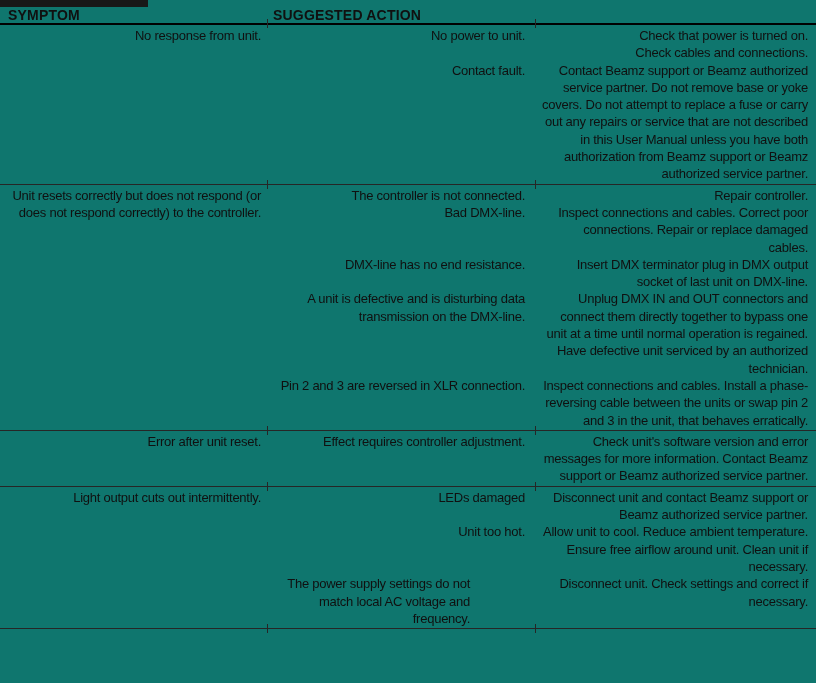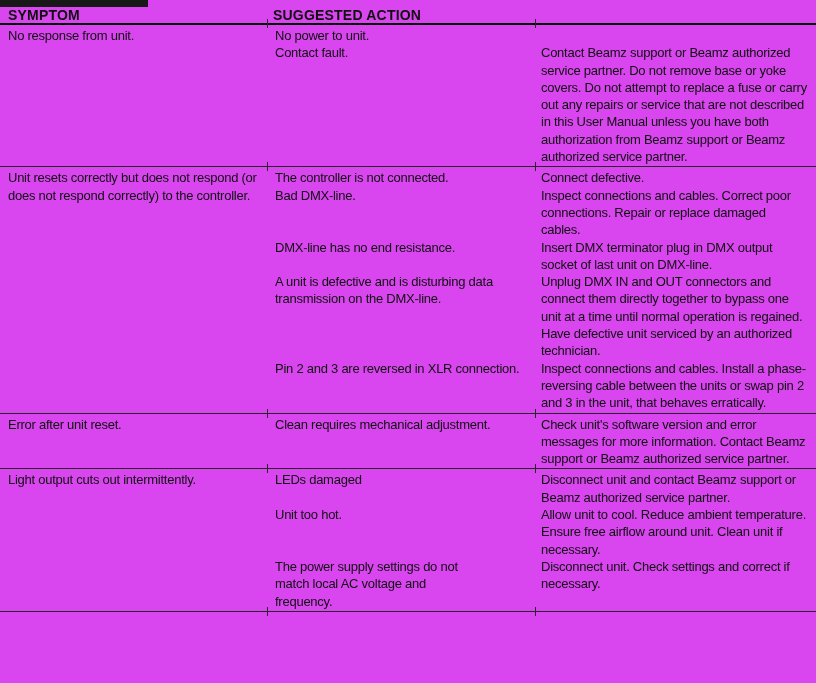--- a/index.html
+++ b/index.html
@@ -1,20 +1,20 @@
 <!DOCTYPE html>
 <html><head>
 <meta charset="utf-8">
 <style>
   html, body { margin: 0; padding: 0; background: #ffffff; }
   .page {
     position: relative;
     width: 816px;
     height: 683px;
-    background: #d946ef;
+    background: #0f766e;
     font-family: "Liberation Sans", sans-serif;
     font-size: 13px;
     line-height: 17.3px;
     letter-spacing: -0.25px;
     color: #101010;
     overflow: hidden;
   }
   .top-bar {
     position: absolute;
     left: 0; top: 0;
@@ -47,20 +47,21 @@
     width: 1px;
     height: 9px;
     background: #262626;
   }
   .rule::before { left: 267px; }
   .rule::after  { left: 535px; }
   .trow {
     display: grid;
     grid-template-columns: 267px 1fr;
     padding: 2px 0 1px 0;
+    text-align: right;
   }
   .symptom { padding-left: 8px; padding-right: 6px; }
   .pairs { display: block; }
   .pair {
     display: grid;
     grid-template-columns: 268px 1fr;
   }
   .cause  { padding-left: 8px; padding-right: 10px; }
   .cause.narrow { max-width: 195px; }
   .action { padding-left: 6px; padding-right: 8px; }
@@ -76,38 +77,42 @@
     <div class="th c1">SYMPTOM</div>
     <div class="th c3">SUGGESTED ACTION</div>
   </div>
   <div class="rule thick"></div>
 
   <div class="trow">
     <div class="symptom">No response from unit.</div>
     <div class="pairs">
       <div class="pair">
         <div class="cause">No power to unit.</div>
+        <div class="action">
+          <div>Check that power is turned on.</div>
+          <div>Check cables and connections.</div>
+        </div>
       </div>
       <div class="pair">
         <div class="cause">Contact fault.</div>
         <div class="action">
           <div>Contact Beamz support or Beamz authorized service partner. Do not remove base or yoke covers. Do not attempt to replace a fuse or carry out any repairs or service that are not described in this User Manual unless you have both authorization from Beamz support or Beamz authorized service partner.</div>
         </div>
       </div>
     </div>
   </div>
   <div class="rule"></div>
 
   <div class="trow">
     <div class="symptom">Unit resets correctly but does not respond (or does not respond correctly) to the controller.</div>
     <div class="pairs">
       <div class="pair">
         <div class="cause">The controller is not connected.</div>
         <div class="action">
-          <div>Connect defective.</div>
+          <div>Repair controller.</div>
         </div>
       </div>
       <div class="pair">
         <div class="cause">Bad DMX-line.</div>
         <div class="action">
           <div>Inspect connections and cables. Correct poor connections. Repair or replace damaged cables.</div>
         </div>
       </div>
       <div class="pair">
         <div class="cause">DMX-line has no end resistance.</div>
@@ -128,21 +133,21 @@
         </div>
       </div>
     </div>
   </div>
   <div class="rule"></div>
 
   <div class="trow">
     <div class="symptom">Error after unit reset.</div>
     <div class="pairs">
       <div class="pair">
-        <div class="cause">Clean requires mechanical adjustment.</div>
+        <div class="cause">Effect requires controller adjustment.</div>
         <div class="action">
           <div>Check unit's software version and error messages for more information. Contact Beamz support or Beamz authorized service partner.</div>
         </div>
       </div>
     </div>
   </div>
   <div class="rule"></div>
 
   <div class="trow">
     <div class="symptom">Light output cuts out intermittently.</div>

